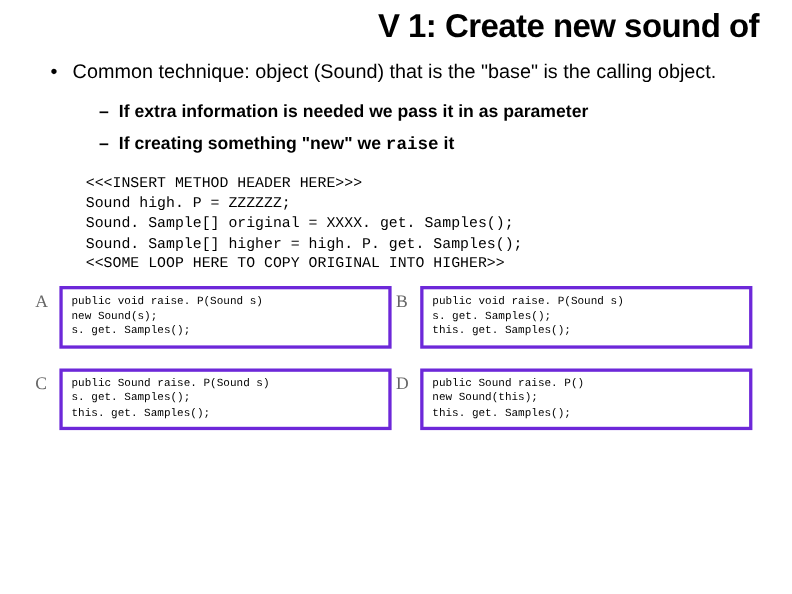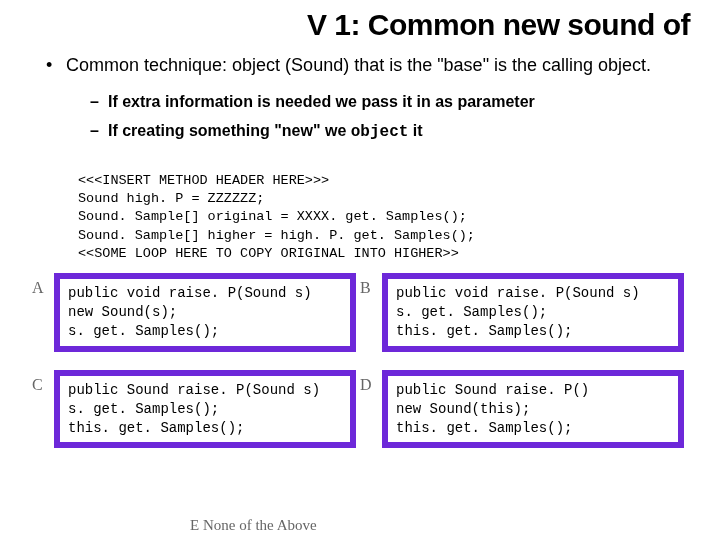--- a/index.html
+++ b/index.html
@@ -6,43 +6,43 @@
   html, body { width: 720px; height: 540px; background: #fff; font-family: "Trebuchet MS", "Comic Sans MS", Arial, sans-serif; color: #000; }
   .slide { width: 720px; height: 540px; padding: 8px 30px 10px 30px; position: relative; }
   .title { font-size: 30px; font-weight: bold; text-align: right; line-height: 1.15; margin-bottom: 10px; letter-spacing: -0.5px; }
   ul.top { list-style: none; padding-left: 18px; }
   ul.top > li { position: relative; font-size: 18px; line-height: 1.35; padding-left: 18px; }
   ul.top > li::before { content: "•"; position: absolute; left: -2px; top: 0; font-size: 18px; }
   ul.sub { list-style: none; padding-left: 24px; margin-top: 14px; font-weight: bold; }
   ul.sub > li { position: relative; font-size: 16px; line-height: 1.35; padding-left: 18px; margin-bottom: 8px; }
   ul.sub > li::before { content: "–"; position: absolute; left: 0; top: 0; }
   .mono { font-family: "Courier New", monospace; }
-  .codeblock { margin: 28px 0 10px 48px; font-family: "Courier New", monospace; font-size: 13.5px; line-height: 1.35; white-space: pre; }
+  .codeblock { margin: 16px 0 10px 48px; font-family: "Courier New", monospace; font-size: 13.5px; line-height: 1.35; white-space: pre; }
   .options { display: grid; grid-template-columns: 1fr 1fr; column-gap: 26px; row-gap: 18px; margin: 0 6px 0 24px; }
   .opt-wrap { position: relative; }
   .opt-label { position: absolute; left: -22px; top: 6px; font-family: "Comic Sans MS", cursive; font-size: 16px; color: #666; }
-  .opt { border: 6px solid #6d28d9; padding: 5px 8px; font-family: "Courier New", monospace; font-size: 14px; line-height: 1.35; white-space: pre; }
+  .opt { border: 3px solid #6d28d9; padding: 5px 8px; font-family: "Courier New", monospace; font-size: 10px; line-height: 1.35; white-space: pre; }
   .footnote { position: absolute; left: 190px; bottom: 6px; font-family: "Comic Sans MS", cursive; font-size: 15px; color: #666; }
 </style>
 </head>
 <body>
 
 <div class="slide">
 
   <div class="title">
-    <span>V 1: Common new sound of</span><br>
+    <span>V 1: Create new sound of</span><br>
   </div>
 
   <ul class="top">
     <li>
       <span>Common technique: object (Sound) that is the "base" is the calling object.</span>
       <ul class="sub">
         <li>If extra information is needed we pass it in as parameter</li>
         <li>
-          <span>If creating something "new" we </span><span class="mono">object</span><span> it</span>
+          <span>If creating something "new" we </span><span class="mono">raise</span><span> it</span>
         </li>
       </ul>
     </li>
   </ul>
 
   <div class="codeblock">&lt;&lt;&lt;INSERT METHOD HEADER HERE&gt;&gt;&gt;
 Sound high. P = ZZZZZZ;
 Sound. Sample[] original = XXXX. get. Samples();
 Sound. Sample[] higher = high. P. get. Samples();
 &lt;&lt;SOME LOOP HERE TO COPY ORIGINAL INTO HIGHER&gt;&gt;</div>
@@ -67,15 +67,14 @@
 this. get. Samples();</div>
     </div>
     <div class="opt-wrap">
       <span class="opt-label">D</span>
       <div class="opt">public Sound raise. P()
 new Sound(this);
 this. get. Samples();</div>
     </div>
   </div>
 
-  <div class="footnote">E  None of the Above</div>
 
 </div>
 
 </body></html>

